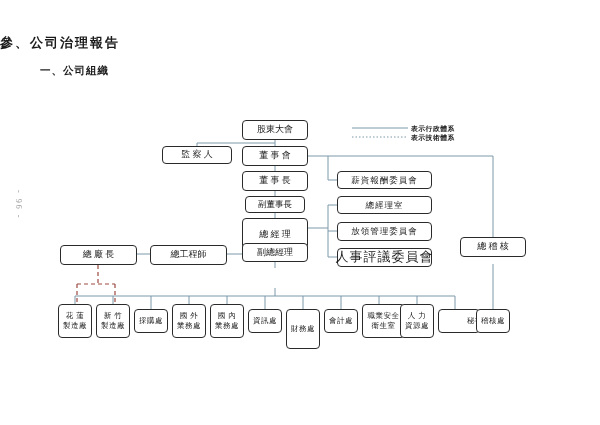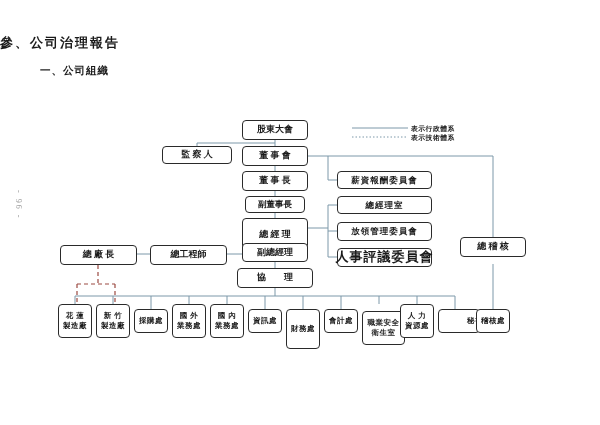--- a/index.html
+++ b/index.html
@@ -22,21 +22,21 @@
     font-size:8px;color:var(--pagenum-color,#9a9a9a);letter-spacing:2px;
   }
   svg.lines{position:absolute;left:0;top:0;pointer-events:none;}
   .ln{stroke:var(--line-color,#7d98a9);stroke-width:1;fill:none;}
   .ln.dotted{stroke-dasharray:1.5 2;}
   .dash{stroke:var(--dash-color,#9b4a42);stroke-width:1.2;fill:none;stroke-dasharray:4 3;}
   .node{
     position:absolute;box-sizing:border-box;
     border:1.3px solid var(--box-border,#2a2a2a);border-radius:4px;background:#fff;
     display:flex;flex-direction:column;align-items:center;justify-content:center;
-    font-size:9px;font-weight:700;line-height:1.25;text-align:center;
+    font-size:9px;font-weight:400;line-height:1.25;text-align:center;
     white-space:nowrap;
   }
   
   #n-shareholders{left:242px;top:120px;width:66px;height:20px;}
   #n-supervisors {left:162px;top:146px;width:70px;height:18px;}
   #n-board       {left:242px;top:146px;width:66px;height:20px;}
   #n-chairman    {left:242px;top:171px;width:66px;height:20px;}
   #n-vicechair   {left:245px;top:196px;width:60px;height:17px;font-size:8.5px;}
   #n-president   {left:242px;top:218px;width:66px;height:33px;}
   #n-evp         {left:242px;top:243px;width:66px;height:19px;}
@@ -125,21 +125,20 @@
   <div class="legend-label" id="legend-solid-label">表示行政體系</div>
   <div class="legend-label" id="legend-dotted-label">表示技術體系</div>
 
   <div class="node" id="n-shareholders">股東大會</div>
   <div class="node" id="n-supervisors">監 察 人</div>
   <div class="node" id="n-board">董 事 會</div>
   <div class="node" id="n-chairman">董 事 長</div>
   <div class="node" id="n-vicechair">副董事長</div>
   <div class="node" id="n-president">總 經 理</div>
   <div class="node" id="n-evp">副總經理</div>
-  <div class="node" id="n-associate">協　　理</div>
 
   <div class="node" id="n-compensation">薪資報酬委員會</div>
   <div class="node" id="n-gmoffice">總經理室</div>
   <div class="node" id="n-release">放領管理委員會</div>
   <div class="node" id="n-personnel">人事評議委員會</div>
 
   <div class="node" id="n-plantgm">總 廠 長</div>
   <div class="node" id="n-chiefeng">總工程師</div>
   <div class="node" id="n-auditor">總 稽 核</div>
 
@@ -165,21 +164,21 @@
       </div>
       <div class="node unit" style="left: 190px; width: 34px; top: 5px; height: 24px;">
         <div>資訊處</div>
       </div>
       <div class="node unit" style="left: 228px; width: 34px; top: 5px; height: 40px;">
         <div>財務處</div>
       </div>
       <div class="node unit" style="left: 266px; width: 34px; top: 5px; height: 24px;">
         <div>會計處</div>
       </div>
-      <div class="node unit" style="left: 304px; width: 43px; top: 7px; height: 34px;">
+      <div class="node unit" style="left: 304px; width: 43px; top: 0px; height: 34px;">
         <div>職業安全</div>
         <div>衛生室</div>
       </div>
       <div class="node unit" style="left: 342px; width: 34px; top: 0px; height: 34px;">
         <div>人 力</div>
         <div>資源處</div>
       </div>
       <div class="node unit" style="left: 380px; width: 34px; top: 5px; height: 24px; padding-left: 40px;">
         <div>秘書處</div>
       </div>

